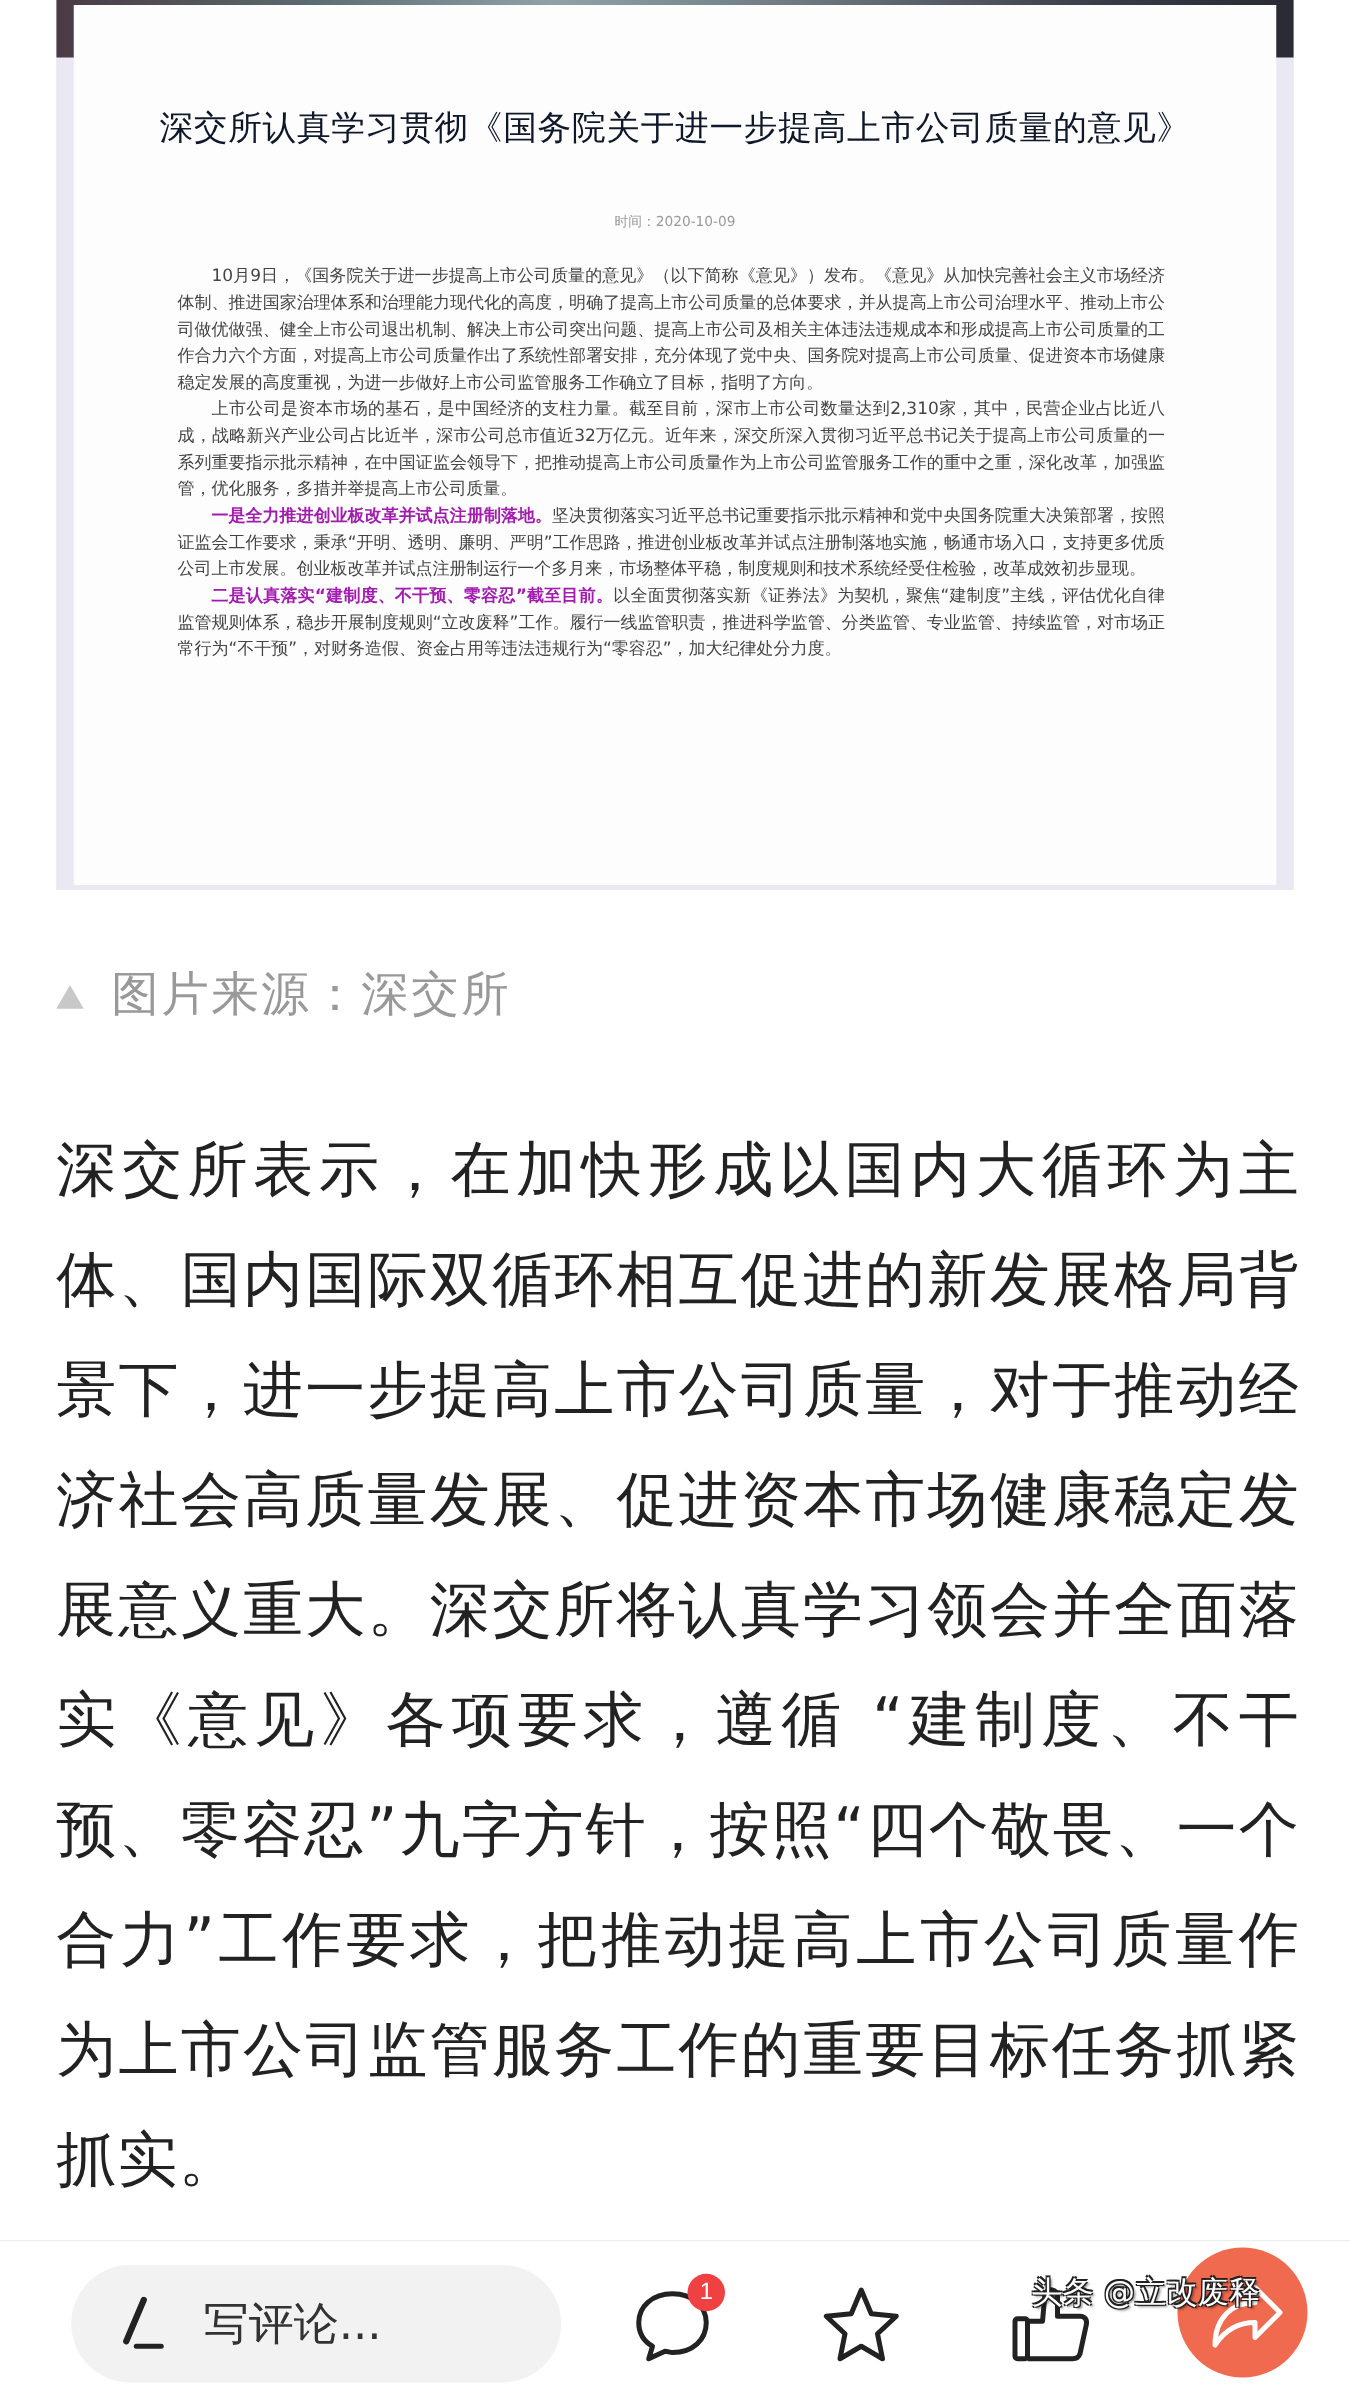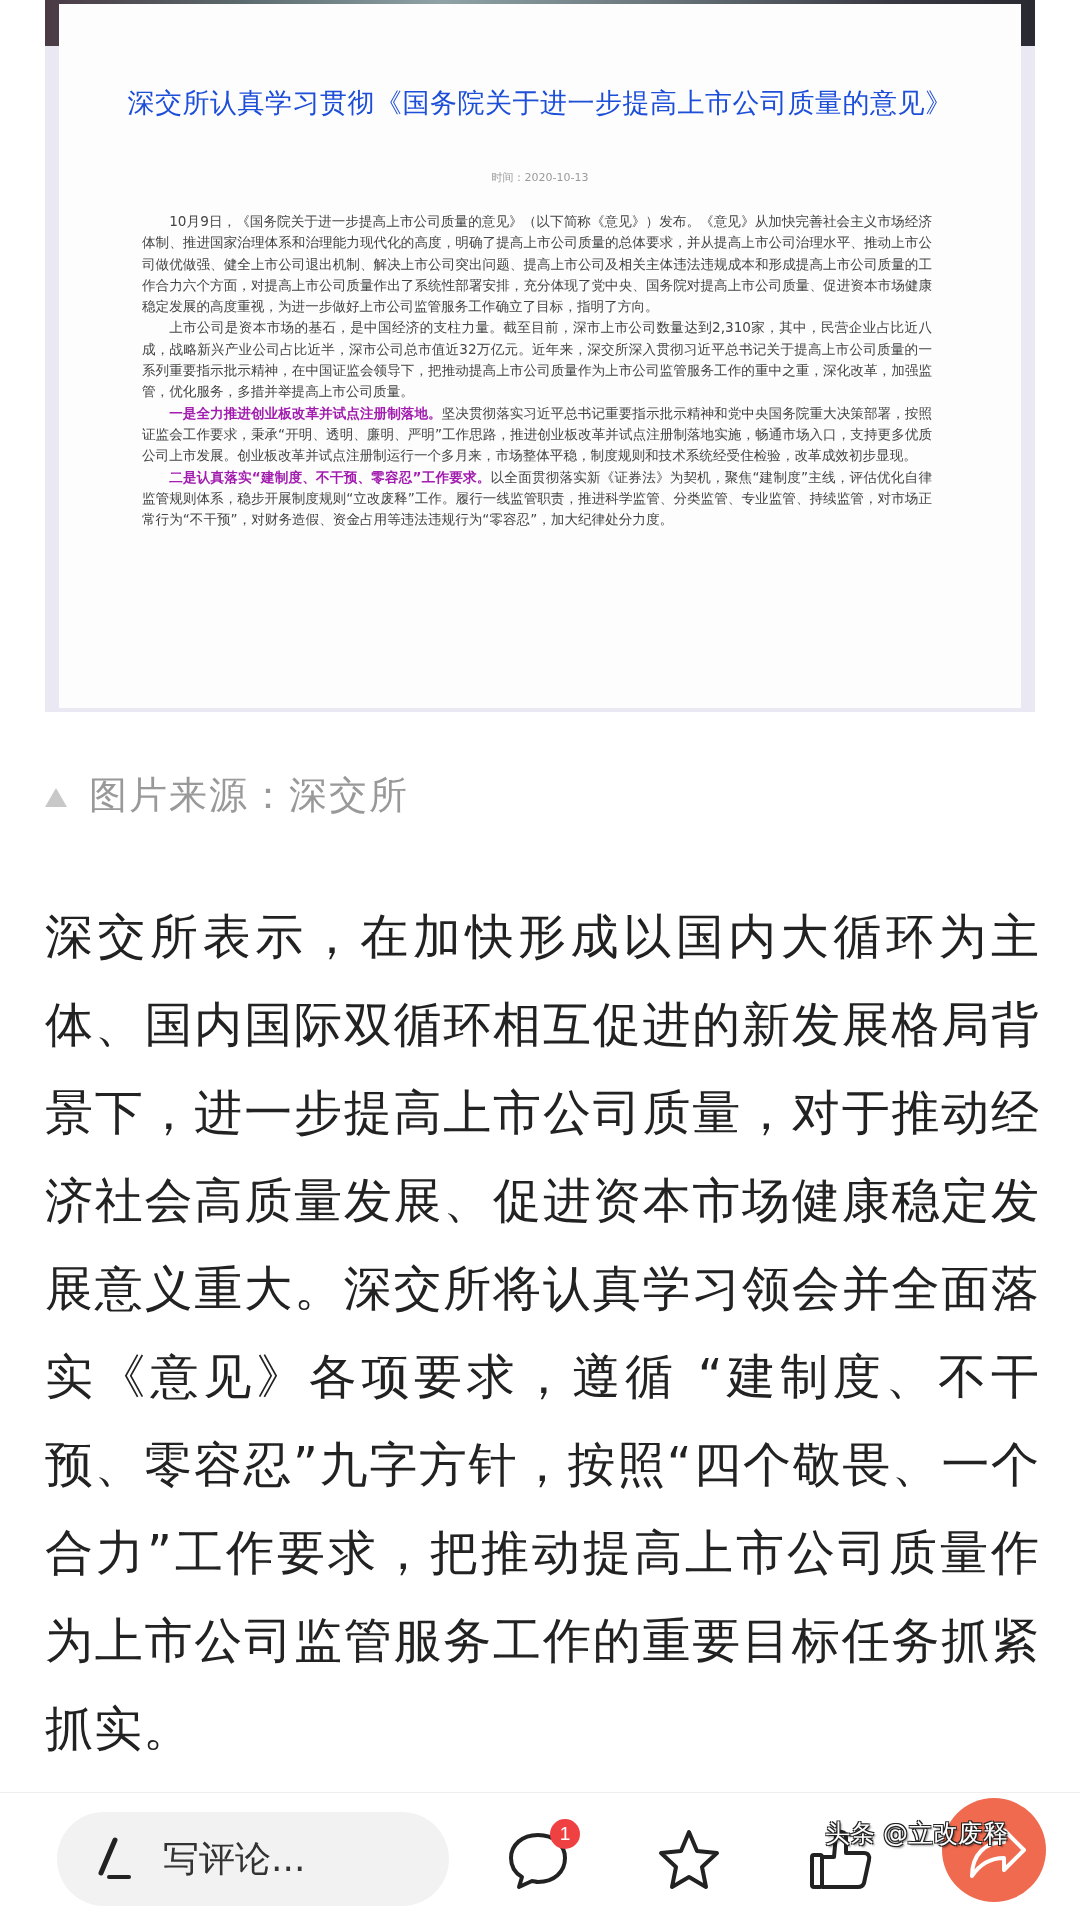--- a/index.html
+++ b/index.html
@@ -14,21 +14,21 @@
   .embed-topbar {
     position: absolute; left: 0; top: 0; width: 100%; height: 46px;
     background: linear-gradient(90deg, #4a3a44 0%, #5b6a6e 20%, #8fa3a6 40%, #6d7a80 60%, #3a3a44 85%, #2a2a33 100%);
   }
   .embed-page {
     position: absolute; left: 14px; top: 4px; width: 962px; height: 704px;
     background: #fdfdfd;
   }
   .doc-title {
     position: absolute; left: 60px; right: 60px; top: 82px;
-    text-align: center; font-size: 27px; line-height: 33px; color: #1d4ed8;
+    text-align: center; font-size: 27px; line-height: 33px; color: #0f172a;
     font-family: "DejaVu Sans", sans-serif; letter-spacing: 0.5px;
   }
   .doc-time {
     position: absolute; left: 0; right: 0; top: 166px; text-align: center;
     font-size: 11px; color: #9a9a9a;
   }
   .doc-body {
     position: absolute; left: 83px; width: 790px; top: 207px;
     font-size: 13.6px; line-height: 21.3px; color: #444;
     font-family: "DejaVu Sans", sans-serif;
@@ -83,26 +83,26 @@
     text-shadow: -1px -1px 0 #222, 1px -1px 0 #222, -1px 1px 0 #222, 1px 1px 0 #222, 2px 2px 2px rgba(0,0,0,.5);
   }
 </style>
 </head>
 <body>
 
 <div class="embed">
   <div class="embed-topbar"></div>
   <div class="embed-page">
     <div class="doc-title">深交所认真学习贯彻《国务院关于进一步提高上市公司质量的意见》</div>
-    <div class="doc-time">时间：2020-10-13</div>
+    <div class="doc-time">时间：2020-10-09</div>
     <div class="doc-body">
       <p><b></b><span>10月9日，《国务院关于进一步提高上市公司质量的意见》（以下简称《意见》）发布。《意见》从加快完善社会主义市场经济体制、推进国家治理体系和治理能力现代化的高度，明确了提高上市公司质量的总体要求，并从提高上市公司治理水平、推动上市公司做优做强、健全上市公司退出机制、解决上市公司突出问题、提高上市公司及相关主体违法违规成本和形成提高上市公司质量的工作合力六个方面，对提高上市公司质量作出了系统性部署安排，充分体现了党中央、国务院对提高上市公司质量、促进资本市场健康稳定发展的高度重视，为进一步做好上市公司监管服务工作确立了目标，指明了方向。</span></p>
       <p><b></b><span>上市公司是资本市场的基石，是中国经济的支柱力量。截至目前，深市上市公司数量达到2,310家，其中，民营企业占比近八成，战略新兴产业公司占比近半，深市公司总市值近32万亿元。近年来，深交所深入贯彻习近平总书记关于提高上市公司质量的一系列重要指示批示精神，在中国证监会领导下，把推动提高上市公司质量作为上市公司监管服务工作的重中之重，深化改革，加强监管，优化服务，多措并举提高上市公司质量。</span></p>
       <p><b>一是全力推进创业板改革并试点注册制落地。</b><span>坚决贯彻落实习近平总书记重要指示批示精神和党中央国务院重大决策部署，按照证监会工作要求，秉承“开明、透明、廉明、严明”工作思路，推进创业板改革并试点注册制落地实施，畅通市场入口，支持更多优质公司上市发展。创业板改革并试点注册制运行一个多月来，市场整体平稳，制度规则和技术系统经受住检验，改革成效初步显现。</span></p>
-      <p><b>二是认真落实“建制度、不干预、零容忍”工作要求。</b><span>以全面贯彻落实新《证券法》为契机，聚焦“建制度”主线，评估优化自律监管规则体系，稳步开展制度规则“立改废释”工作。履行一线监管职责，推进科学监管、分类监管、专业监管、持续监管，对市场正常行为“不干预”，对财务造假、资金占用等违法违规行为“零容忍”，加大纪律处分力度。</span></p>
+      <p><b>二是认真落实“建制度、不干预、零容忍”截至目前。</b><span>以全面贯彻落实新《证券法》为契机，聚焦“建制度”主线，评估优化自律监管规则体系，稳步开展制度规则“立改废释”工作。履行一线监管职责，推进科学监管、分类监管、专业监管、持续监管，对市场正常行为“不干预”，对财务造假、资金占用等违法违规行为“零容忍”，加大纪律处分力度。</span></p>
     </div>
   </div>
 </div>
 
 <div class="caption">
   <span class="caption-tri"></span>
   <span class="caption-text">图片来源：深交所</span>
 </div>
 
 <div class="article">

